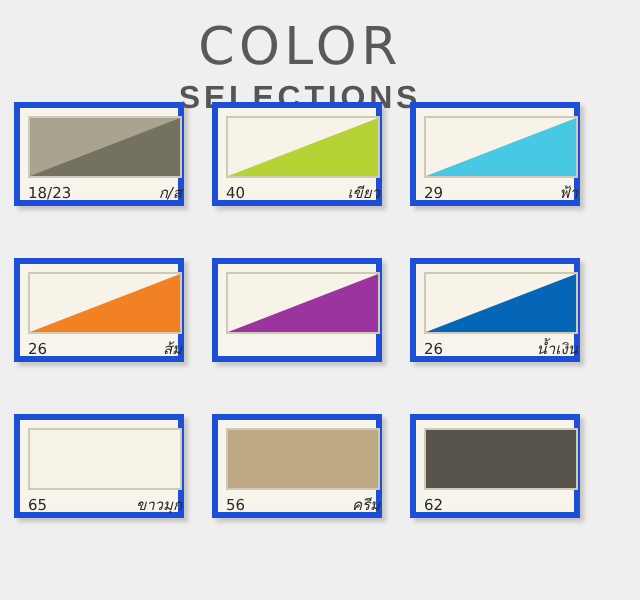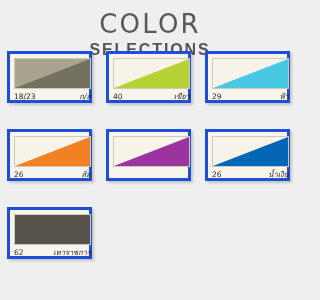--- a/index.html
+++ b/index.html
@@ -182,23 +182,44 @@
           </svg>
         </div>
         <div class="label-row">
           <span class="code">26</span>
           <span class="name">น้ำเงิน</span>
         </div>
       </div>
       <div class="card">
         <div class="chip">
           <svg viewBox="0 0 100 40" preserveAspectRatio="none">
+            <rect x="0" y="0" width="100" height="40" fill="#f7f2e6"></rect>
+          </svg>
+        </div>
+        <div class="label-row">
+          <span class="code">65</span>
+          <span class="name">ขาวมุก</span>
+        </div>
+      </div>
+      <div class="card">
+        <div class="chip">
+          <svg viewBox="0 0 100 40" preserveAspectRatio="none">
+            <rect x="0" y="0" width="100" height="40" fill="#bfa884"></rect>
+          </svg>
+        </div>
+        <div class="label-row">
+          <span class="code">56</span>
+          <span class="name">ครีม</span>
+        </div>
+      </div>
+      <div class="card">
+        <div class="chip">
+          <svg viewBox="0 0 100 40" preserveAspectRatio="none">
             <rect x="0" y="0" width="100" height="40" fill="#58534a"></rect>
           </svg>
         </div>
         <div class="label-row">
           <span class="code">62</span>
-          <span class="name">เทาราชการ</span>
         </div>
       </div>
     </div>
 
 </div>
 
 </body></html>

